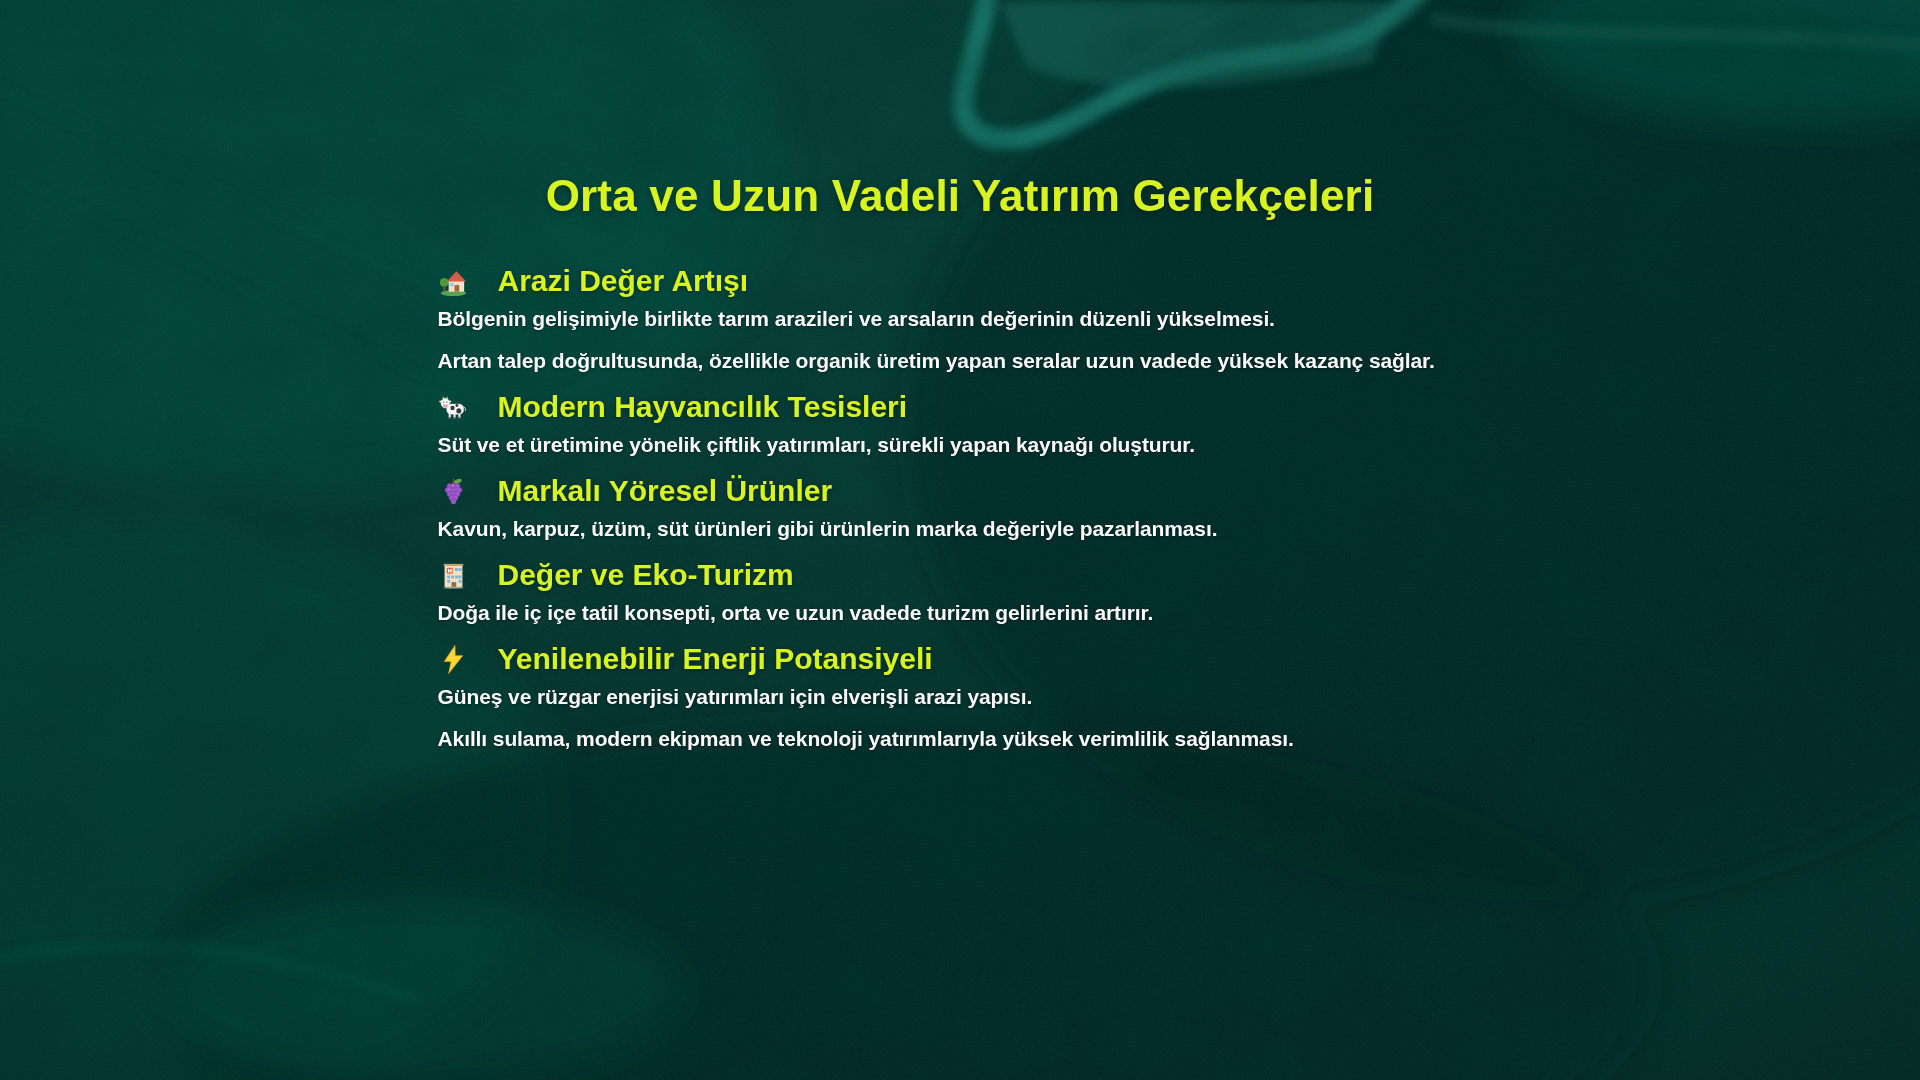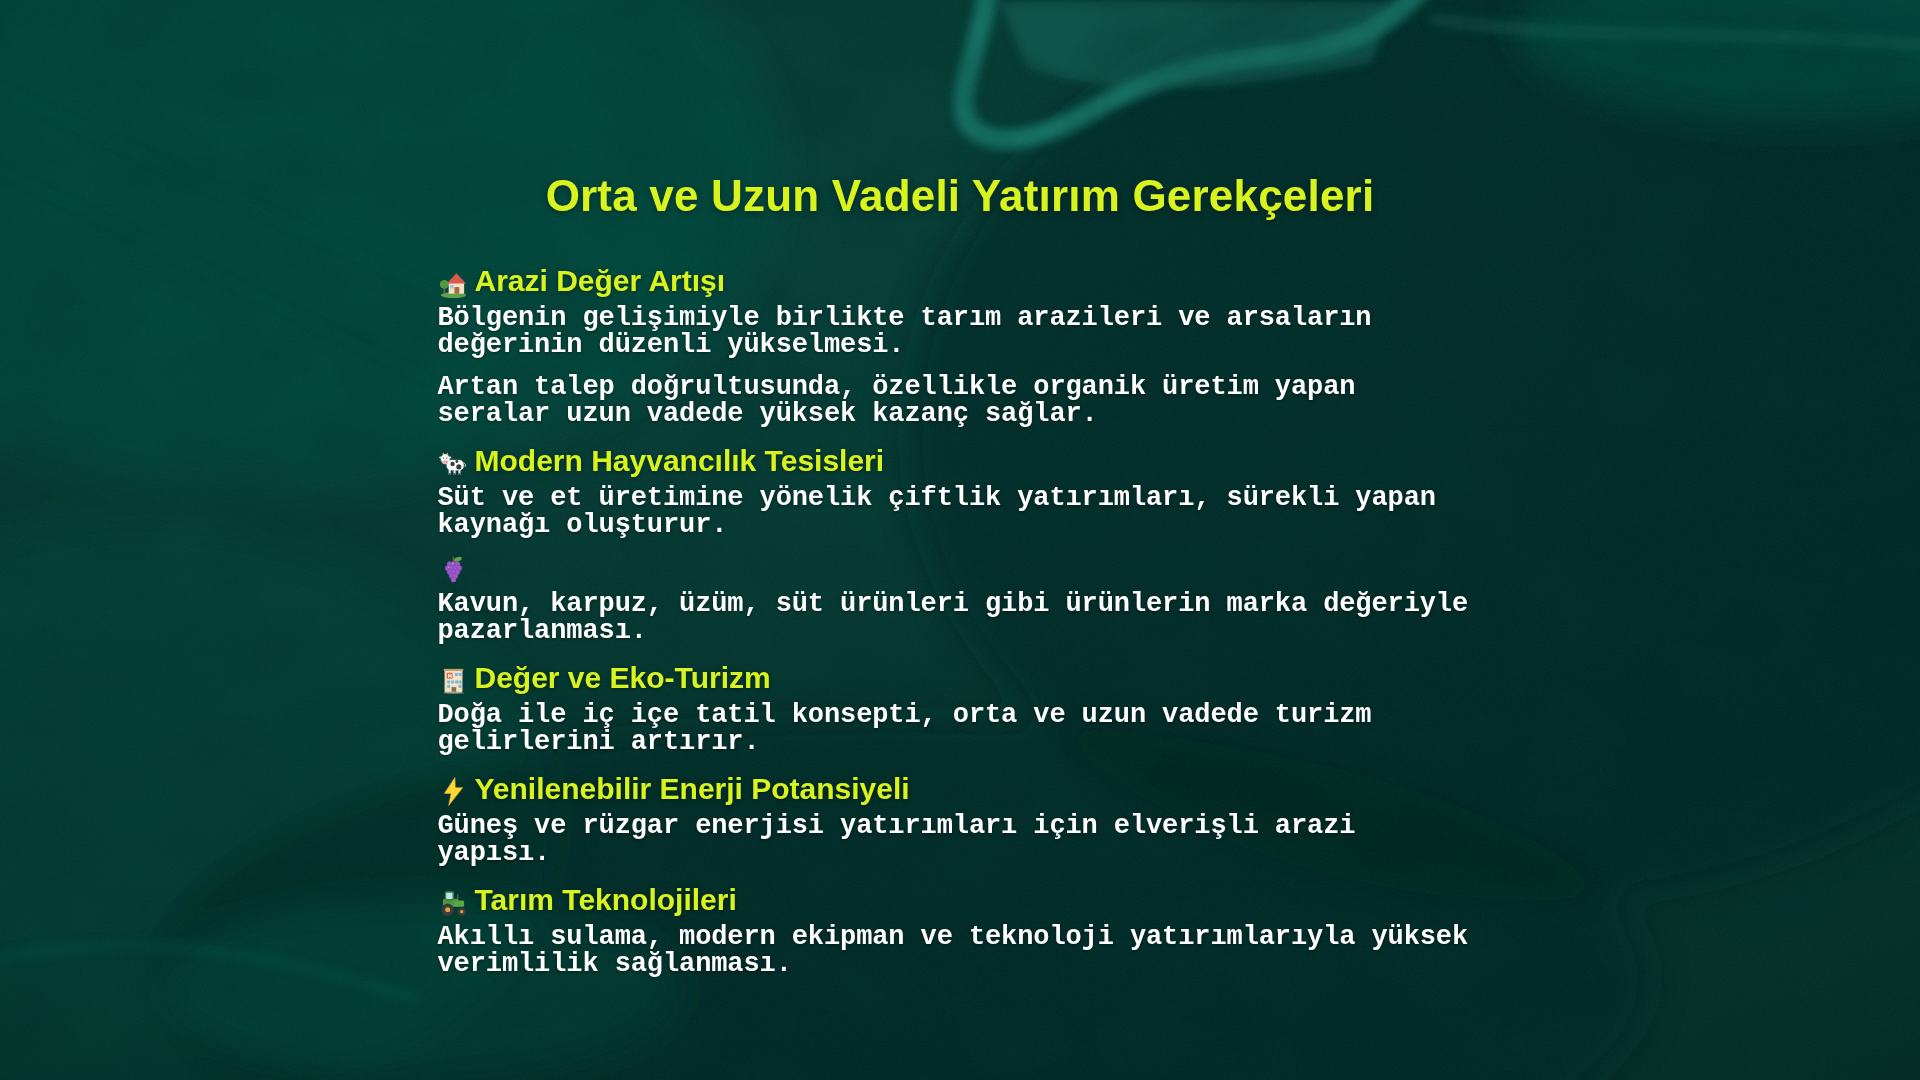--- a/index.html
+++ b/index.html
@@ -18,31 +18,30 @@
   .content{position:relative;z-index:2;padding-top:168px;}
   .page-title{
     margin:0;text-align:center;
     font-size:44px;font-weight:700;letter-spacing:0.2px;
     color:#d9f31f;line-height:1.25;
     text-shadow:0 2px 6px rgba(0,0,0,0.35);
   }
   .items{width:1045px;margin:40px auto 0;}
   .item{margin-bottom:15px;}
   .item-heading{
-    display:flex;align-items:flex-end;gap:6px;
+    display:flex;align-items:center;gap:29px;
     font-size:30px;font-weight:700;color:#d9f31f;
     line-height:36px;text-shadow:0 1px 4px rgba(0,0,0,0.35);
   }
   .item-icon{width:31px;height:31px;flex:0 0 auto;display:block;}
   .item-desc{
     margin:6px 0 0 0;
-    font-size:27px;font-weight:700;letter-spacing:-0.1px;
+    font-size:21px;font-weight:700;letter-spacing:-0.1px;
     color:#ffffff;line-height:27px;
     text-shadow:0 1px 3px rgba(0,0,0,0.4);
-    font-family:Liberation Mono, monospace;
   }
 </style>
 </head>
 <body>
 
 <div class="slide">
 
   <svg class="bg-svg" width="1920" height="1080" viewBox="0 0 1920 1080" aria-hidden="true">
     <defs>
       <filter id="blur18" x="-40%" y="-40%" width="180%" height="180%">
@@ -154,20 +153,21 @@
               <circle cx="12" cy="18.5" r="2.7"></circle>
                 <circle cx="16" cy="18.5" r="2.7"></circle>
                 <circle cx="20" cy="18.5" r="2.7"></circle>
               <circle cx="14" cy="22.5" r="2.7"></circle>
                 <circle cx="18" cy="22.5" r="2.7"></circle>
               <circle cx="16" cy="26.3" r="2.7"></circle>
             </g>
             <circle cx="11.2" cy="13.7" r="0.8" fill="#c79ae2"></circle>
             <circle cx="15.2" cy="9.7" r="0.8" fill="#c79ae2"></circle>
           </svg>
+          <span>Markalı Yöresel Ürünler</span>
         </div>
         <p class="item-desc">Kavun, karpuz, üzüm, süt ürünleri gibi ürünlerin marka değeriyle pazarlanması.</p>
       </div>
 
       <div class="item">
         <div class="item-heading">
           <svg class="item-icon" viewBox="0 0 32 32">
             <rect x="7" y="5" width="18" height="23" rx="1" fill="#efe3c8" stroke="#cbb894" stroke-width="0.6"></rect>
             <rect x="6" y="4" width="20" height="2.2" fill="#c8a06a"></rect>
             <rect x="9" y="8" width="6.2" height="6.2" rx="1" fill="#e8632f"></rect>
@@ -196,32 +196,18 @@
         <div class="item-heading">
           <svg class="item-icon" viewBox="0 0 32 32">
             <polygon points="17.5,1.5 6.5,18 13.5,18 11,30.5 25.5,12 17.8,12" fill="#fdd835" stroke="#f9a825" stroke-width="0.6"></polygon>
           </svg>
           <span>Yenilenebilir Enerji Potansiyeli</span>
         </div>
         <p class="item-desc">Güneş ve rüzgar enerjisi yatırımları için elverişli arazi yapısı.</p>
       </div>
 
       <div class="item">
-        <div class="item-heading">
-          <svg class="item-icon" viewBox="0 0 32 32">
-            <rect x="19.5" y="7.5" width="1.8" height="6" fill="#555555"></rect>
-            <rect x="5" y="12" width="16" height="8.5" rx="2" fill="#4f9a3e"></rect>
-            <rect x="17" y="14" width="10" height="6.5" rx="1.6" fill="#58a946"></rect>
-            <rect x="7" y="4.5" width="9.5" height="9.5" rx="1.5" fill="#3f7d33"></rect>
-            <rect x="8.5" y="6" width="6.5" height="6.5" rx="0.8" fill="#bfe3f2"></rect>
-            <circle cx="10" cy="23.5" r="6.4" fill="#3b3b3b"></circle>
-            <circle cx="10" cy="23.5" r="2.6" fill="#e0a33c"></circle>
-            <circle cx="24.5" cy="25.5" r="4.3" fill="#3b3b3b"></circle>
-            <circle cx="24.5" cy="25.5" r="1.7" fill="#e0a33c"></circle>
-          </svg>
-          <span>Tarım Teknolojileri</span>
-        </div>
         <p class="item-desc">Akıllı sulama, modern ekipman ve teknoloji yatırımlarıyla yüksek verimlilik sağlanması.</p>
       </div>
 
     </div>
   </div>
 </div>
 
 </body></html>

